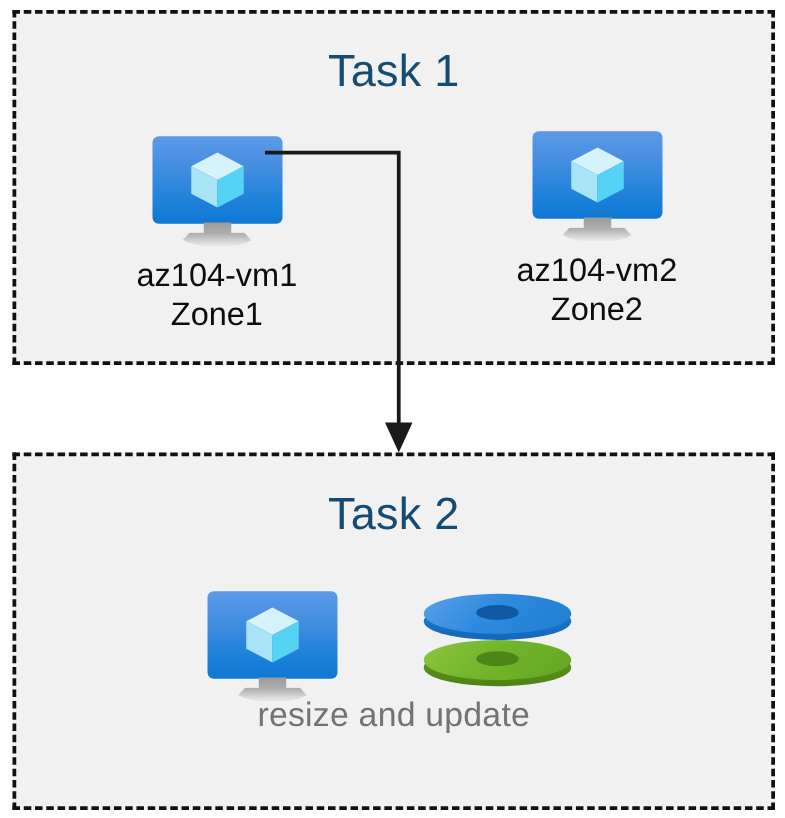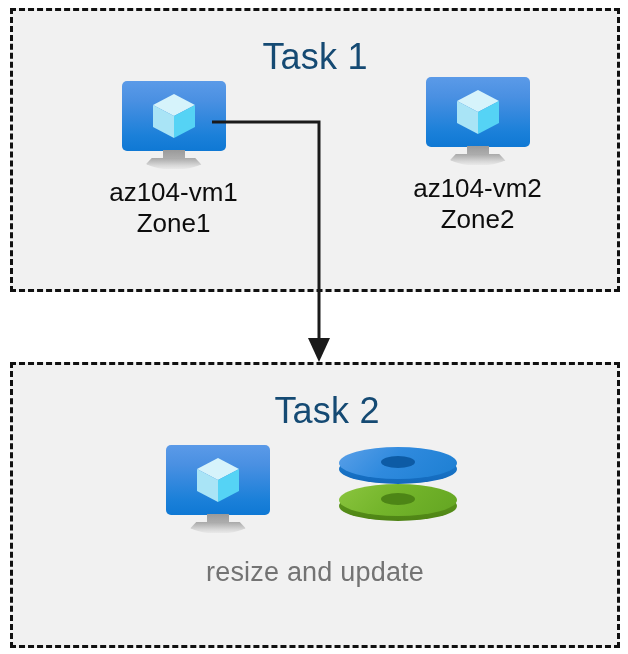--- a/index.html
+++ b/index.html
@@ -47,26 +47,27 @@
     position: absolute;
     width: 100%;
     text-align: center;
     color: #154a73;
     font-size: 36px;
     line-height: 1;
     letter-spacing: 0.2px;
     white-space: nowrap;
   }
   #task1-title { top: 28px; }
-  #task2-title { top: 28px; margin-left: 12px; }
+  #task2-title { top: 28px; }
 
   
   .node {
     position: absolute;
     text-align: center;
+    margin-top: 28px;
   }
   #node-vm1 { left: 53px;  top: 70px; width: 215px; }
   #node-vm2 { left: 357px; top: 66px; width: 215px; }
   #node-vm3 { left: 145px; top: 80px; width: 120px; }
   #node-disk { left: 320px; top: 82px; width: 130px; }
 
   .node-label {
     margin-top: 12px;
     font-size: 26px;
     line-height: 1.18;

